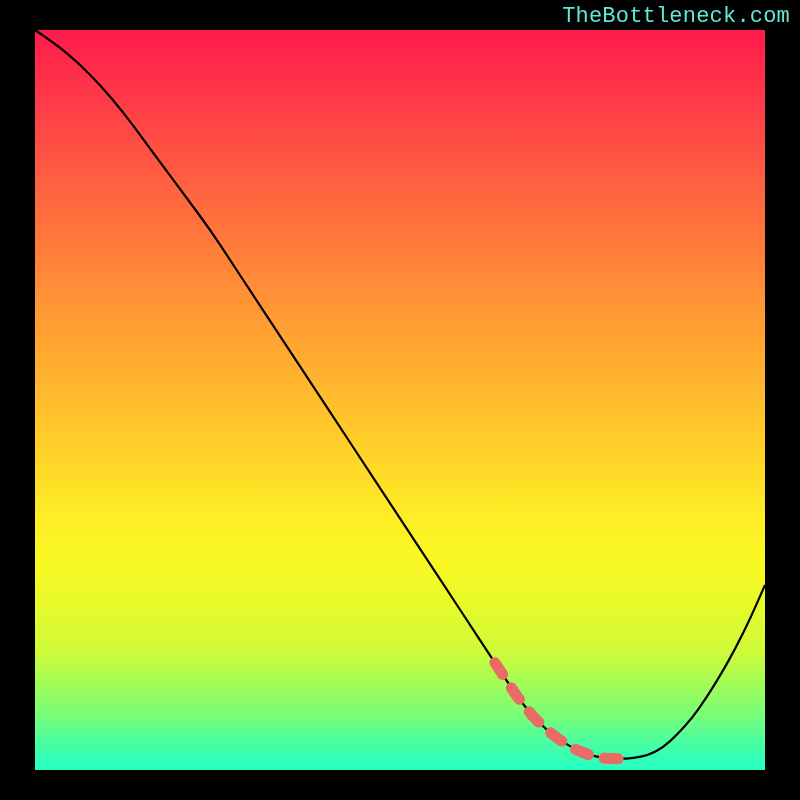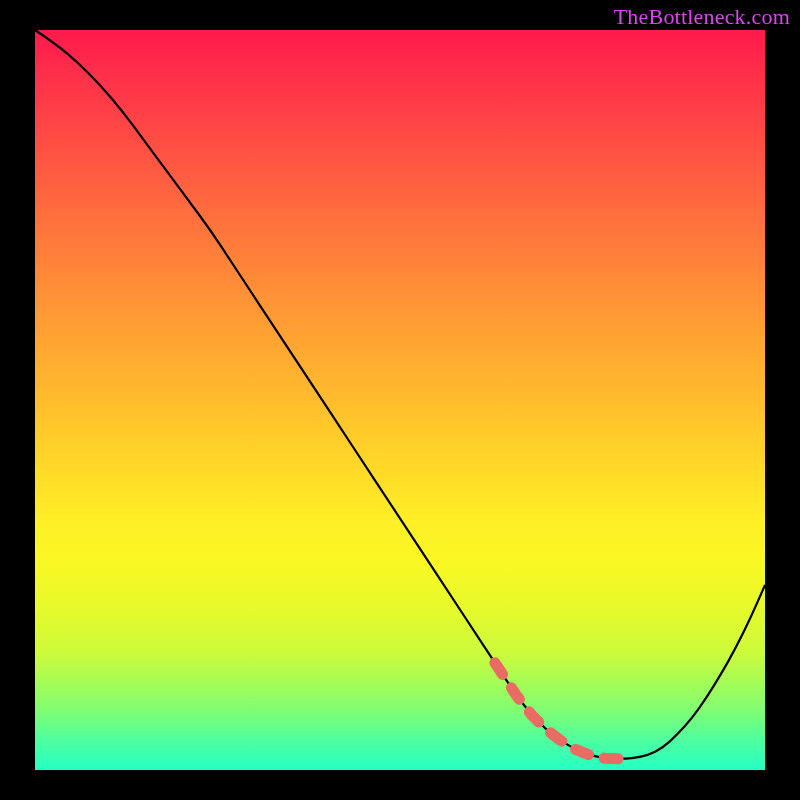--- a/index.html
+++ b/index.html
@@ -14,25 +14,25 @@
   .frame {
     position: relative;
     width: 800px;
     height: 800px;
     background: #000;
   }
   .watermark {
     position: absolute;
     top: 4px;
     right: 10px;
-    color: #d946ef;
+    color: #5eead4;
     font-size: 22px;
     font-weight: 500;
     letter-spacing: 0.2px;
-    font-family: Liberation Serif, serif;
+    font-family: Liberation Mono, monospace;
     z-index: 10;
   }
   .plot-area {
     position: absolute;
     left: 35px;
     top: 30px;
     width: 730px;
     height: 740px;
     
     background: linear-gradient(to bottom,

